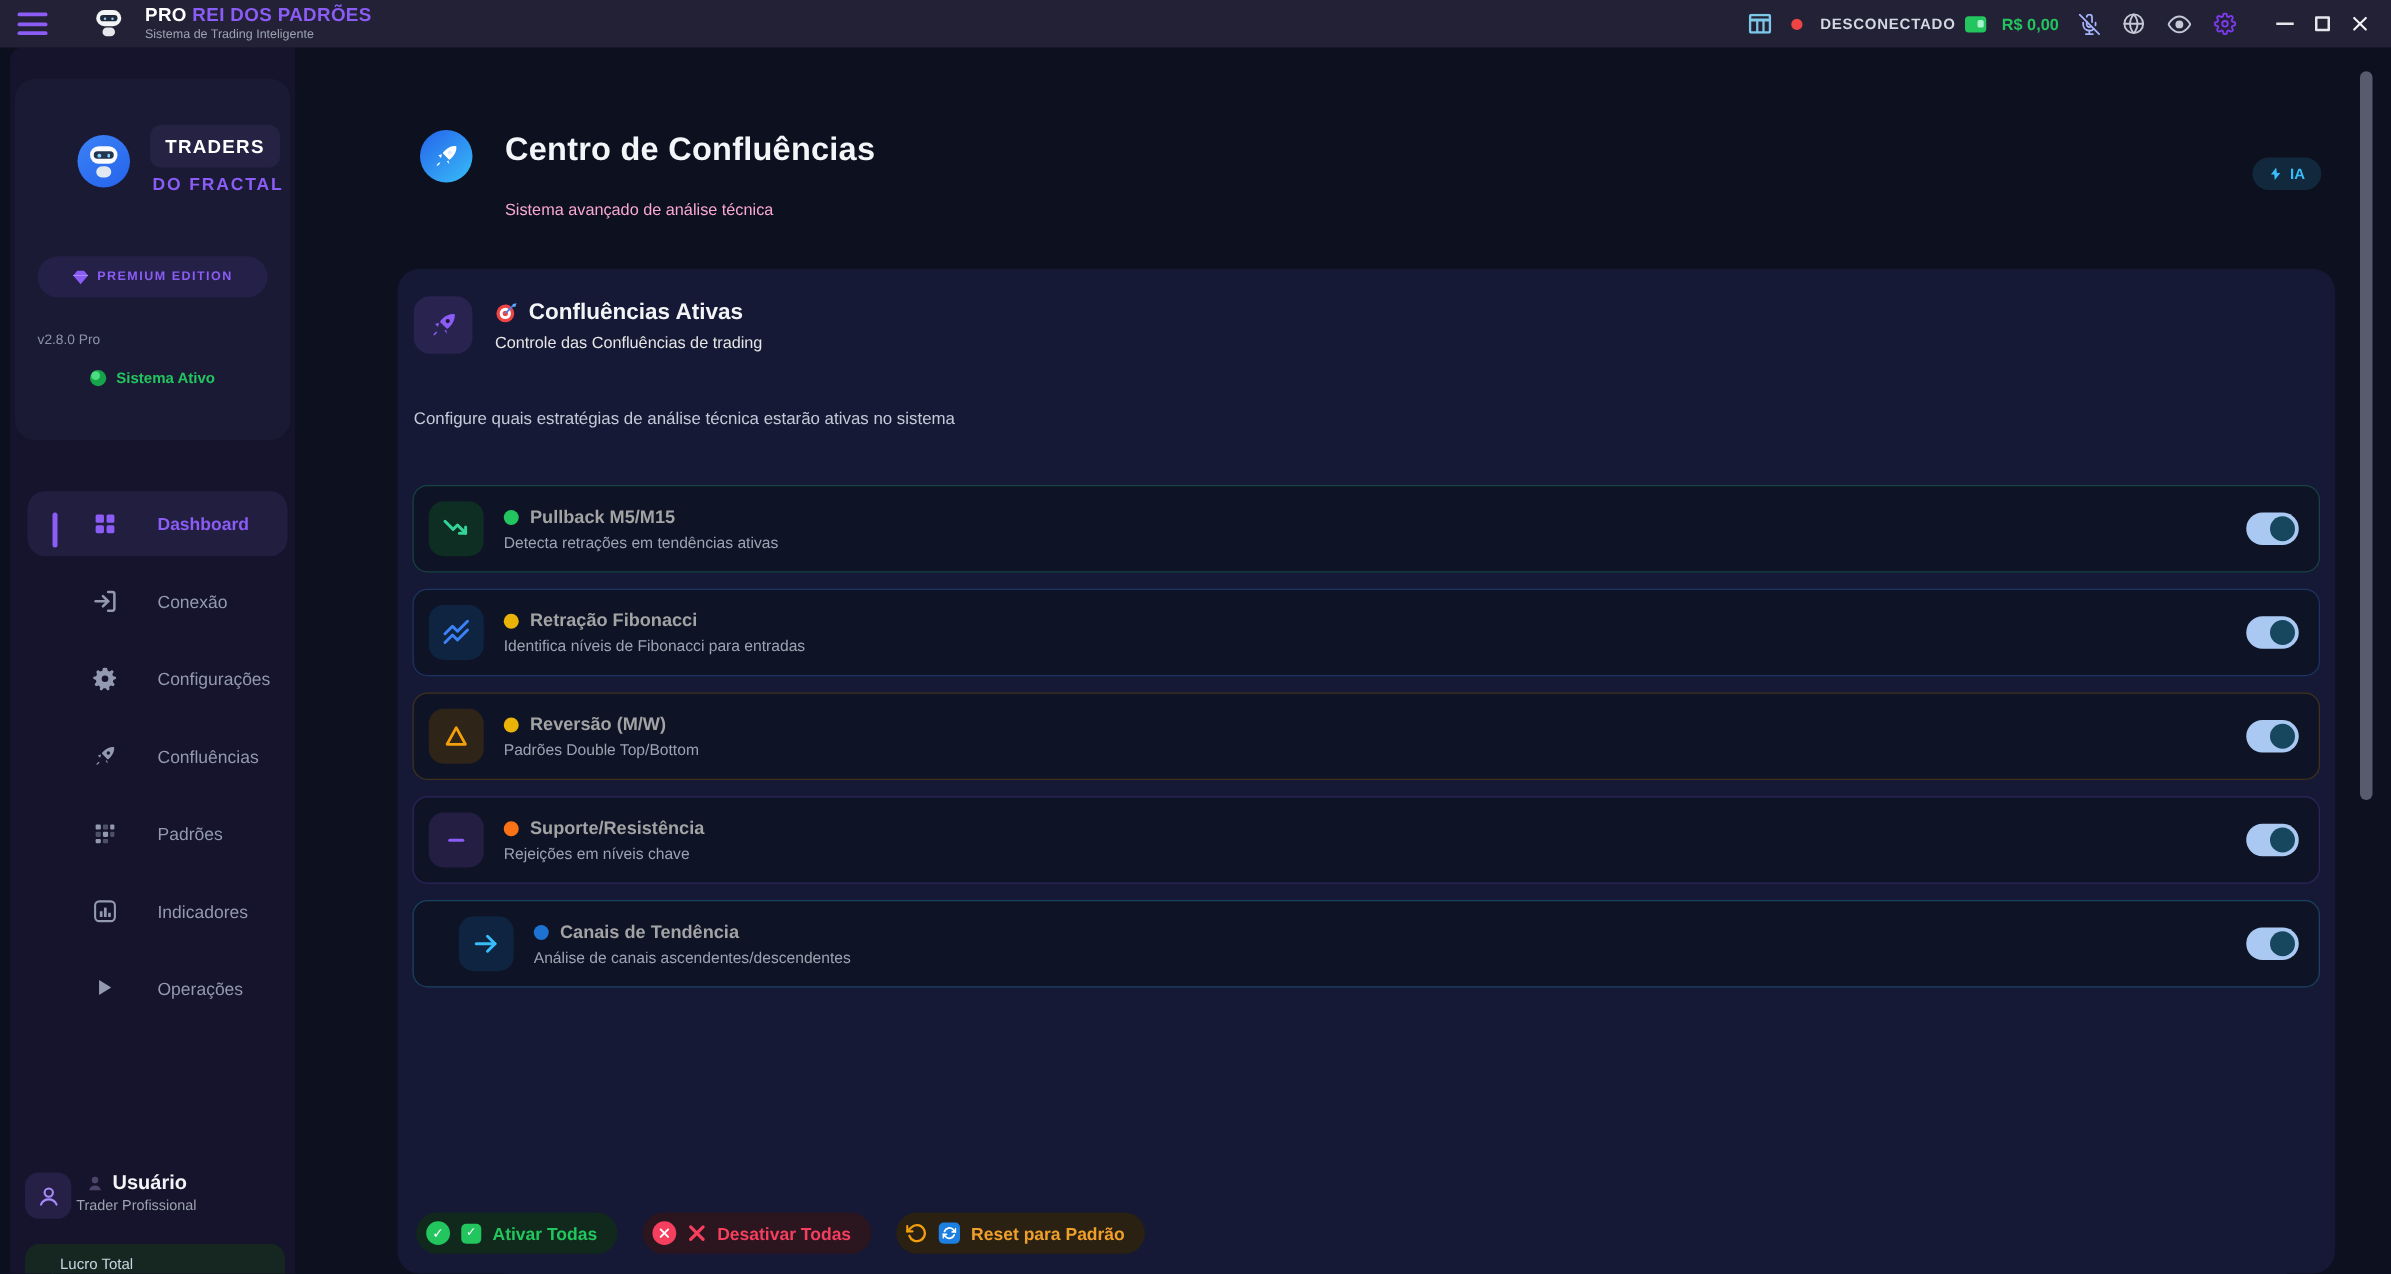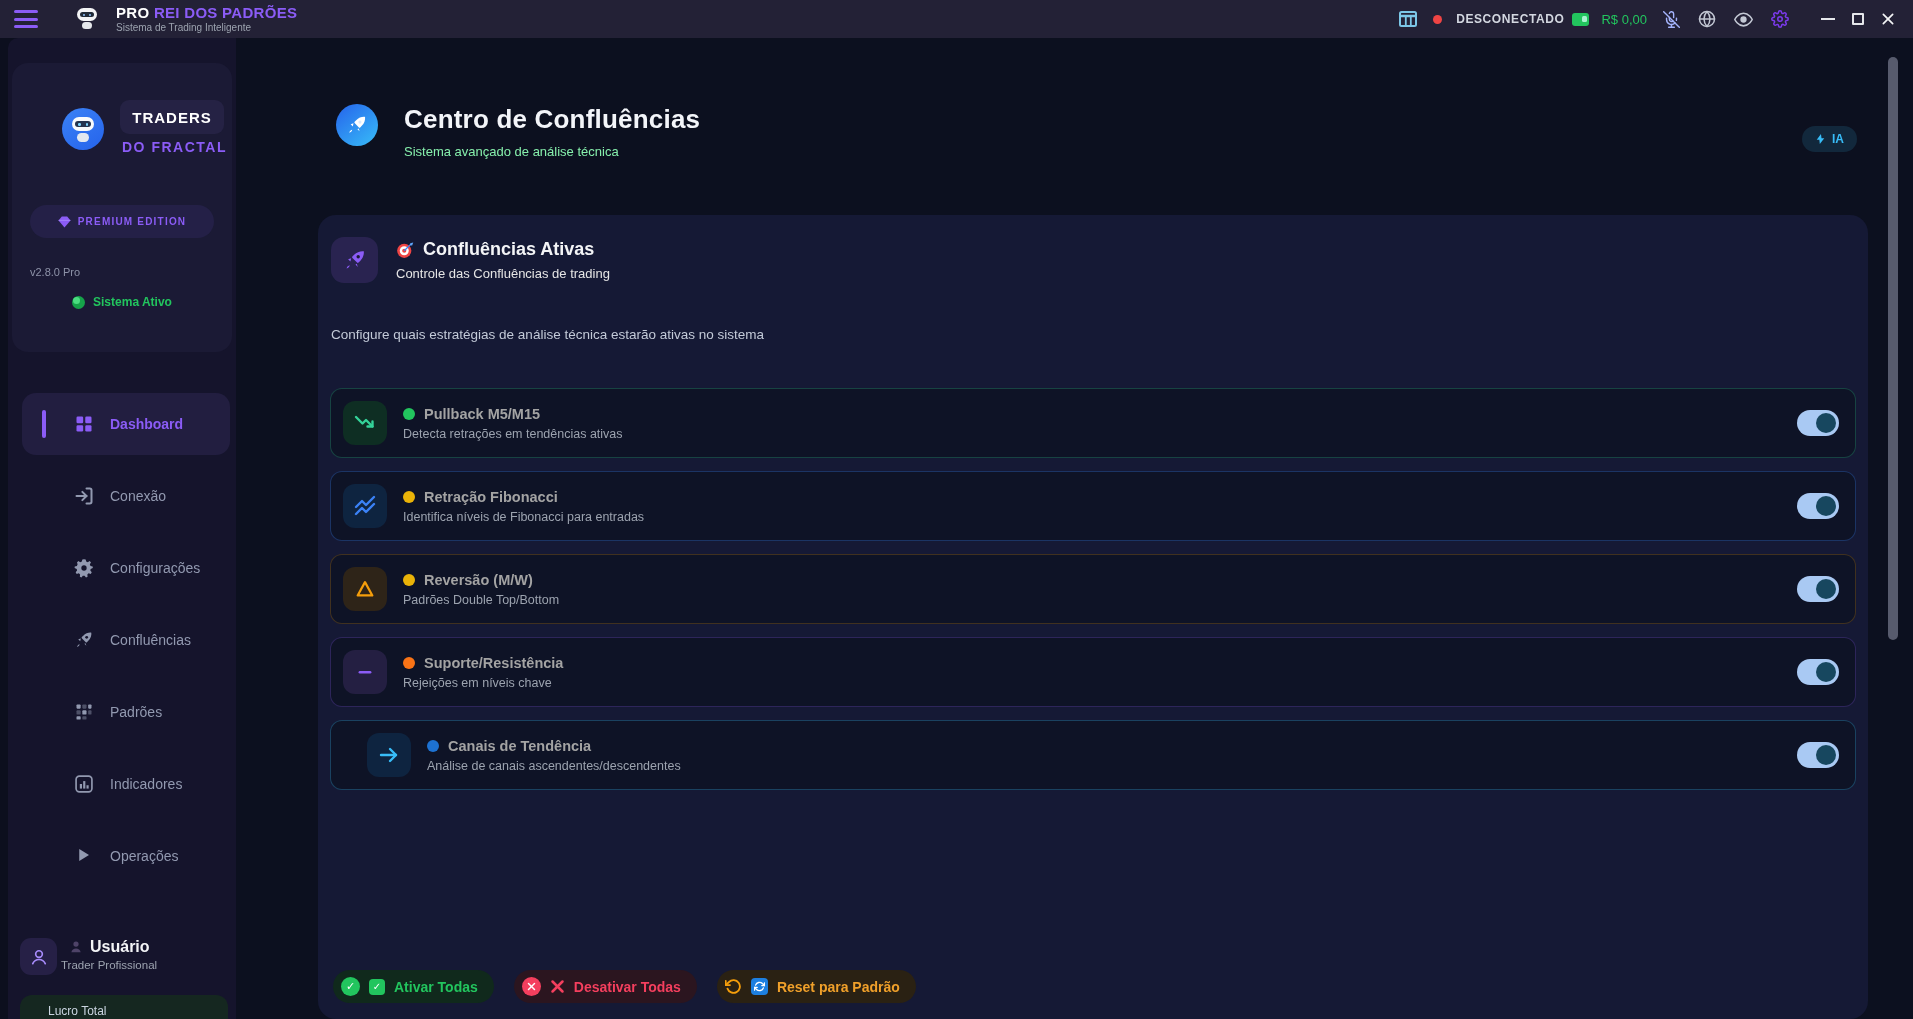--- a/index.html
+++ b/index.html
@@ -25,21 +25,21 @@
   .tb-title .pro{color:#ffffff;}
   .tb-title .rest{color:#8b5cf6;}
   .tb-sub{font-size:10px;color:#9ca3af;margin-top:1px;}
   .tb-right{margin-left:auto;display:flex;align-items:center;gap:0;padding-right:10px;}
   .tb-ic{display:flex;align-items:center;justify-content:center;cursor:pointer;}
   .cols-icon{margin-right:16px;}
   .status-dot{width:9px;height:9px;border-radius:50%;background:#ef4444;margin-right:14px;}
   .disc-label{font-size:12px;font-weight:700;letter-spacing:.6px;color:#d3d7e0;margin-right:8px;}
   .wallet{width:17px;height:13px;background:#22c55e;border-radius:3px;position:relative;margin-right:12px;}
   .wallet i{position:absolute;right:2px;top:3.5px;width:5px;height:6px;background:#a7f3d0;border-radius:1.5px;}
-  .balance{font-size:13px;font-weight:400;color:#22c55e;margin-right:16px;}
+  .balance{font-size:13px;font-weight:700;color:#22c55e;margin-right:16px;}
   .mic-icon{color:#a5b4fc;margin-right:18px;}
   .globe-icon,.eye-icon{color:#c3c8d4;margin-right:18px;}
   .gear-icon-top{color:#7c3aed;margin-right:24px;}
   .win-btn{width:30px;height:30px;display:flex;align-items:center;justify-content:center;cursor:pointer;}
   .win-min i{display:block;width:14px;height:2px;background:#e5e7eb;}
   .win-max i{display:block;width:12px;height:12px;border:2px solid #e5e7eb;border-radius:1px;}
   .win-close{color:#f3f4f6;}
 
   
   .sidebar{position:absolute;left:8px;top:38px;width:228px;height:981px;background:#15142c;border-radius:10px 0 0 0;overflow:hidden;z-index:10;}
@@ -53,21 +53,21 @@
   .logo-chip{position:absolute;left:108px;top:37px;width:104px;height:34px;background:#252244;border-radius:9px;display:flex;align-items:center;justify-content:center;font-size:15px;font-weight:700;letter-spacing:1px;color:#ffffff;}
   .logo-line2{position:absolute;left:110px;top:76px;font-size:14px;font-weight:700;letter-spacing:1.5px;color:#8b5cf6;}
   .premium-pill{position:absolute;left:18px;top:142px;width:184px;height:33px;background:#242047;border-radius:17px;display:flex;align-items:center;justify-content:center;gap:7px;cursor:pointer;}
   .premium-pill span{font-size:10px;font-weight:700;letter-spacing:1.2px;color:#8b5cf6;}
   .version{position:absolute;left:18px;top:203px;font-size:11px;color:#8d92a8;}
   .sys-status{position:absolute;left:0;top:232px;width:220px;display:flex;align-items:center;justify-content:center;gap:8px;}
   .sys-dot{width:13px;height:13px;border-radius:50%;background:#16a34a;position:relative;}
   .sys-dot::after{content:"";position:absolute;left:1px;top:1px;width:7px;height:7px;border-radius:50%;background:#4ade80;}
   .sys-status span{font-size:12px;font-weight:700;color:#22c55e;}
   .menu{position:absolute;left:14px;top:355px;width:208px;}
-  .menu-item{height:62px;margin-bottom:10px;display:flex;align-items:center;padding-left:52px;border-radius:14px;position:relative;cursor:pointer;color:#9299b0;}
+  .menu-item{height:52px;margin-bottom:10px;display:flex;align-items:center;padding-left:52px;border-radius:14px;position:relative;cursor:pointer;color:#9299b0;gap:16px;}
   .menu-item .mi-icon{width:20px;height:20px;margin-right:16px;color:#9299b0;}
   .menu-item .mi-label{font-size:14px;}
   .menu-item.active{background:#221e40;color:#8b5cf6;}
   .menu-item.active .mi-icon{color:#8b5cf6;}
   .menu-item.active .mi-label{color:#8b5cf6;font-weight:600;}
   .menu-item.active::before{content:"";position:absolute;left:20px;top:17px;width:4px;height:28px;border-radius:3px;background:#8b5cf6;}
   .user-row{position:absolute;left:12px;top:900px;width:208px;height:44px;display:flex;align-items:flex-start;}
   .user-avatar{width:37px;height:37px;border-radius:11px;background:#262046;display:flex;align-items:center;justify-content:center;color:#a78bfa;}
   .user-texts{margin-left:12px;}
   .user-name-line{display:flex;align-items:center;gap:7px;}
@@ -76,21 +76,21 @@
   .bust{color:#4e4368;}
   .profit-card{position:absolute;left:12px;top:957px;width:208px;height:60px;background:#152720;border-radius:12px;padding:9px 0 0 28px;}
   .profit-label{font-size:12px;color:#cbd5e1;}
   .profit-ic{position:absolute;left:10px;top:22px;color:#22c55e;}
 
   
   .main{position:absolute;left:236px;top:38px;width:1677px;height:981px;background:#0c101f;}
   .main-header{position:absolute;left:100px;top:66px;display:flex;align-items:flex-start;gap:26px;}
   .mh-icon{width:42px;height:42px;border-radius:50%;background:linear-gradient(140deg,#2563eb,#38bdf8);display:flex;align-items:center;justify-content:center;color:#ffffff;}
   .mh-title{font-size:26px;font-weight:700;color:#f3f5f9;letter-spacing:.2px;}
-  .mh-sub{font-size:13px;color:#86efac;margin-top:9px;}
+  .mh-sub{font-size:13px;color:#f9a8d4;margin-top:25px;}
   .ia-badge{position:absolute;left:1566px;top:88px;height:26px;padding:0 13px;background:#12283c;border-radius:14px;display:flex;align-items:center;gap:6px;cursor:pointer;}
   .ia-badge span{font-size:12px;font-weight:700;color:#38bdf8;}
   .ia-badge svg{color:#38bdf8;}
 
   .section-panel{position:absolute;left:82px;top:177px;width:1550px;height:804px;background:#151935;border-radius:18px;}
   .sp-header{position:absolute;left:13px;top:22px;display:flex;gap:18px;}
   .sp-icon{width:47px;height:46px;border-radius:13px;background:#292350;display:flex;align-items:center;justify-content:center;color:#8b5cf6;}
   .sp-title-line{display:flex;align-items:center;gap:9px;margin-top:2px;}
   .sp-title{font-size:18px;font-weight:700;color:#f3f4f6;}
   .sp-sub{font-size:13px;color:#e5e5e5;margin-top:6px;}

